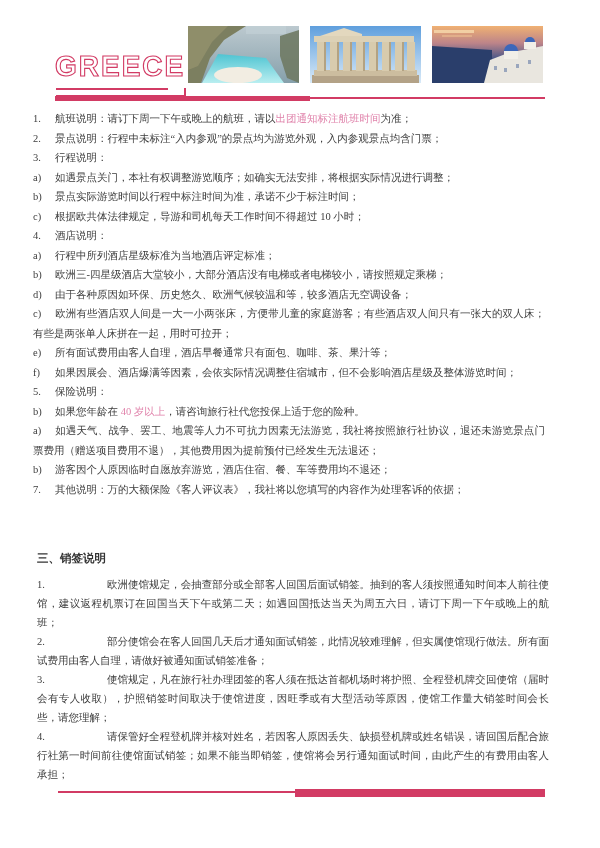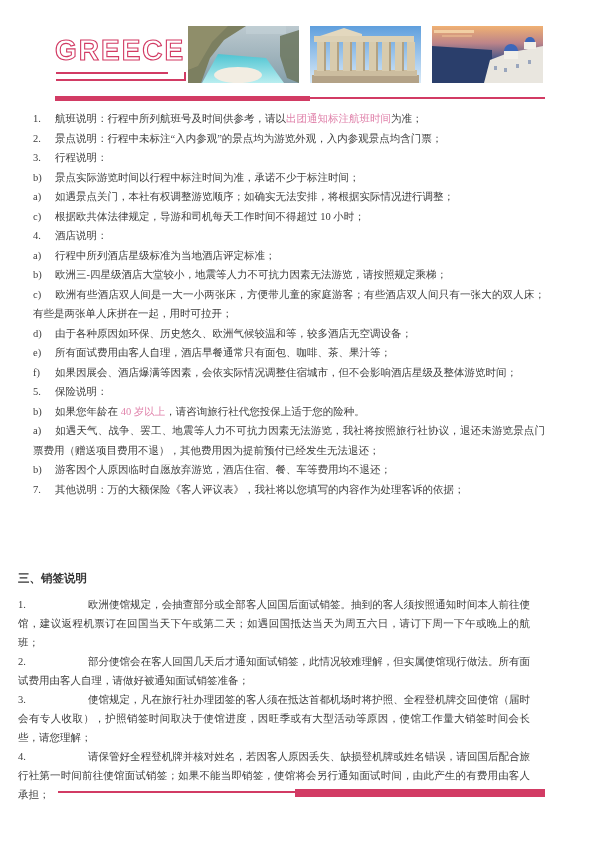--- a/index.html
+++ b/index.html
@@ -5,21 +5,21 @@
   html,body{margin:0;padding:0;}
   body{
     width:600px;height:848px;background:#ffffff;
     font-family:"Liberation Serif","DejaVu Serif",serif;
     color:#3d3d3d;
     -webkit-font-smoothing:antialiased;
   }
   .page{position:relative;width:600px;height:848px;background:#fff;overflow:hidden;}
 
   
-  .logo{position:absolute;left:55px;top:36px;width:135px;}
+  .logo{position:absolute;left:55px;top:52px;width:135px;}
   .logo-text{
     font-family:"Liberation Sans","DejaVu Sans",sans-serif;
     font-weight:bold;font-size:28px;letter-spacing:2px;line-height:1;
     color:var(--accent,#d23b64);
     transform:scaleY(1.05);transform-origin:left top;
   }
   @supports (-webkit-text-stroke: 1px red){
     .logo-text{color:#ffffff;-webkit-text-stroke:1.1px var(--accent,#d23b64);}
   }
   .logo-underline-1{position:absolute;left:1px;top:36px;width:112px;height:2px;background:var(--accent,#d23b64);}
@@ -32,21 +32,21 @@
 
   .hdr-bar-left{position:absolute;left:55px;top:96px;width:255px;height:5px;background:var(--accent,#d23b64);}
   .hdr-bar-right{position:absolute;left:310px;top:97px;width:235px;height:2px;background:var(--accent,#d23b64);}
 
   
   .notes{position:absolute;left:33px;top:109px;width:512px;font-size:10.5px;line-height:19.5px;text-align:justify;}
   .notes p{margin:0;}
   .marker{display:inline-block;width:22px;}
   .hl{color:var(--hl,#e083ab);font-family:Liberation Serif, serif;}
 
-  .visa{position:absolute;left:18px;top:551px;width:512px;font-size:10.5px;line-height:19px;text-align:justify;margin-top:20px;}
+  .visa{position:absolute;left:37px;top:551px;width:512px;font-size:10.5px;line-height:19px;text-align:justify;}
   .visa h3{margin:0 0 9px 0;font-size:11.5px;line-height:15px;color:#333;}
   .visa p{margin:0;}
   .marker2{display:inline-block;width:70px;}
 
   
   .ftr-line-left{position:absolute;left:58px;top:791px;width:237px;height:2px;background:var(--accent,#d23b64);}
   .ftr-bar-right{position:absolute;left:295px;top:789px;width:250px;height:8px;background:var(--accent,#d23b64);}
 </style>
 </head>
 <body>
@@ -142,31 +142,31 @@
             <rect x="96" y="34" width="3" height="4"></rect>
           </g>
       </svg>
     </div>
   </div>
 
   <div class="hdr-bar-left"></div>
   <div class="hdr-bar-right"></div>
 
   <div class="notes" id="notes-list">
-      <p><span class="marker">1.</span><span>航班说明：行程中所列航班号及时间供参考，请以</span><span class="hl">出团通知标注航班时间</span><span>为准；</span></p>
+      <p><span class="marker">1.</span><span>航班说明：请订下周一下午或晚上的航班，请以</span><span class="hl">出团通知标注航班时间</span><span>为准；</span></p>
       <p><span class="marker">2.</span><span>景点说明：行程中未标注“入内参观”的景点均为游览外观，入内参观景点均含门票；</span></p>
       <p><span class="marker">3.</span><span>行程说明：</span></p>
+      <p><span class="marker">a)</span><span>如遇景点关门，本社有权调整游览顺序；如确实无法安排，将根据实际情况进行调整；</span></p>
       <p><span class="marker">b)</span><span>景点实际游览时间以行程中标注时间为准，承诺不少于标注时间；</span></p>
-      <p><span class="marker">a)</span><span>如遇景点关门，本社有权调整游览顺序；如确实无法安排，将根据实际情况进行调整；</span></p>
       <p><span class="marker">c)</span><span>根据欧共体法律规定，导游和司机每天工作时间不得超过 10 小时；</span></p>
       <p><span class="marker">4.</span><span>酒店说明：</span></p>
       <p><span class="marker">a)</span><span>行程中所列酒店星级标准为当地酒店评定标准；</span></p>
-      <p><span class="marker">b)</span><span>欧洲三-四星级酒店大堂较小，地震等人力不可抗力因素无法游览，请按照规定乘梯；</span></p>
+      <p><span class="marker">b)</span><span>欧洲三-四星级酒店大堂较小，大部分酒店没有电梯或者电梯较小，请按照规定乘梯；</span></p>
+      <p><span class="marker">d)</span><span>由于各种原因如环保、历史悠久、欧洲气候较温和等，较多酒店无空调设备；</span></p>
       <p><span class="marker">c)</span><span>欧洲有些酒店双人间是一大一小两张床，方便带儿童的家庭游客；有些酒店双人间只有一张大的双人床；有些是两张单人床拼在一起，用时可拉开；</span></p>
-      <p><span class="marker">d)</span><span>由于各种原因如环保、历史悠久、欧洲气候较温和等，较多酒店无空调设备；</span></p>
       <p><span class="marker">e)</span><span>所有面试费用由客人自理，酒店早餐通常只有面包、咖啡、茶、果汁等；</span></p>
       <p><span class="marker">f)</span><span>如果因展会、酒店爆满等因素，会依实际情况调整住宿城市，但不会影响酒店星级及整体游览时间；</span></p>
       <p><span class="marker">5.</span><span>保险说明：</span></p>
       <p><span class="marker">b)</span><span>如果您年龄在 </span><span class="hl">40 岁以上</span><span>，请咨询旅行社代您投保上适于您的险种。</span></p>
       <p><span class="marker">a)</span><span>如遇天气、战争、罢工、地震等人力不可抗力因素无法游览，我社将按照旅行社协议，退还未游览景点门票费用（赠送项目费用不退），其他费用因为提前预付已经发生无法退还；</span></p>
       <p><span class="marker">b)</span><span>游客因个人原因临时自愿放弃游览，酒店住宿、餐、车等费用均不退还；</span></p>
       <p><span class="marker">7.</span><span>其他说明：万的大额保险《客人评议表》，我社将以您填写的内容作为处理客诉的依据；</span></p>
     </div>
 
   <div class="visa">

